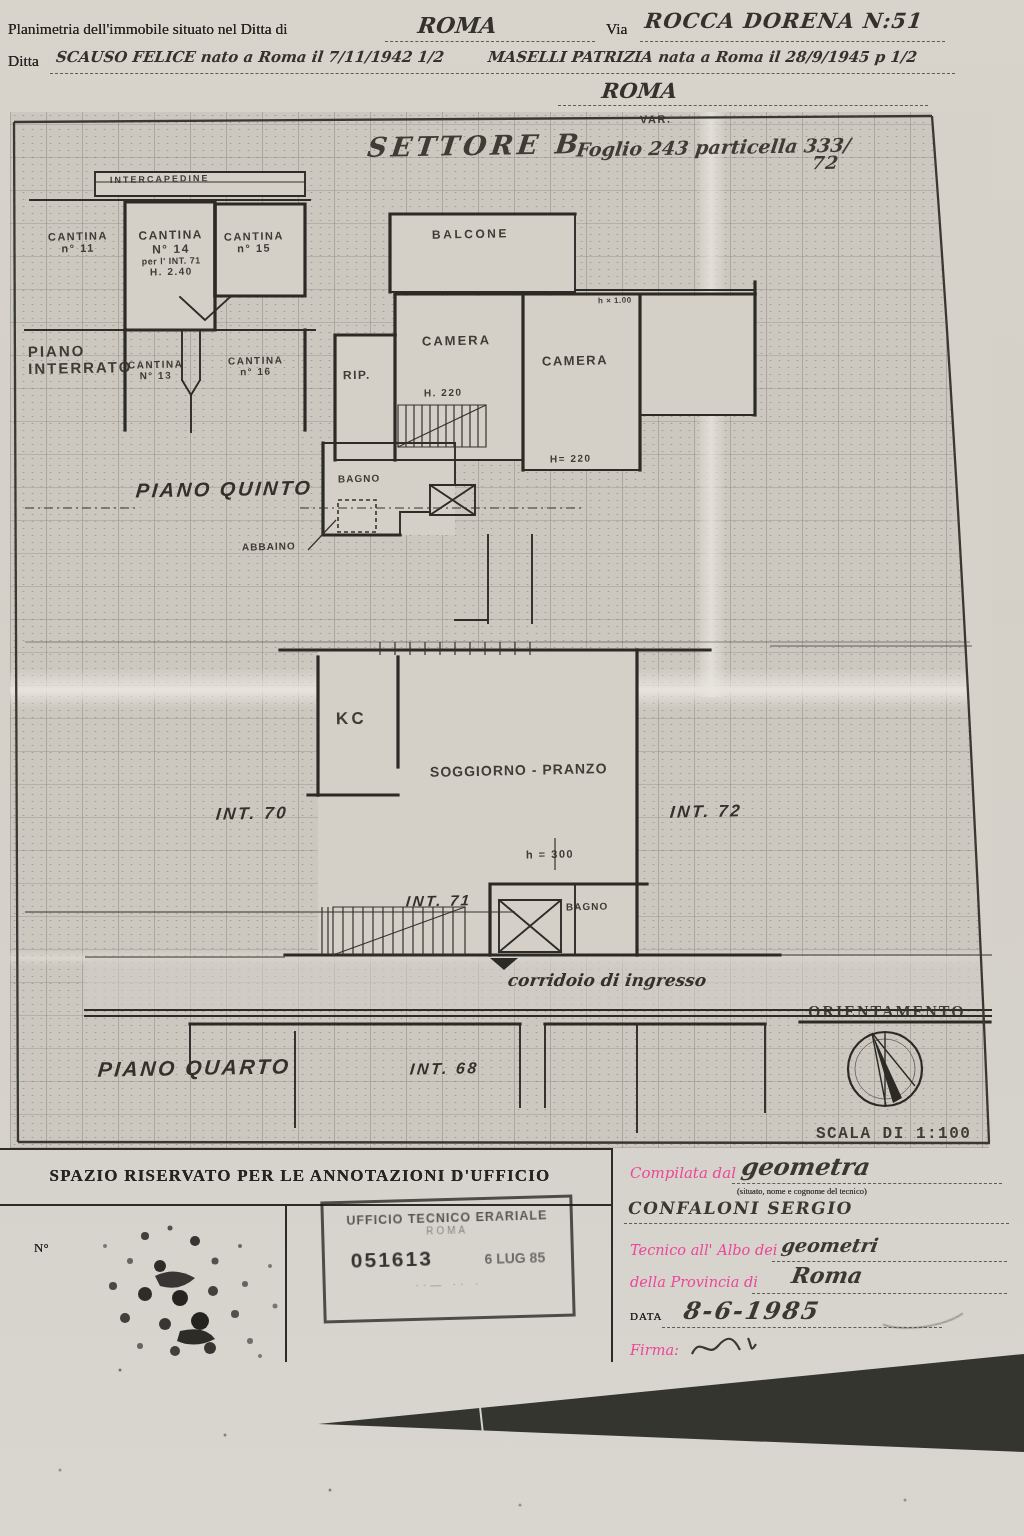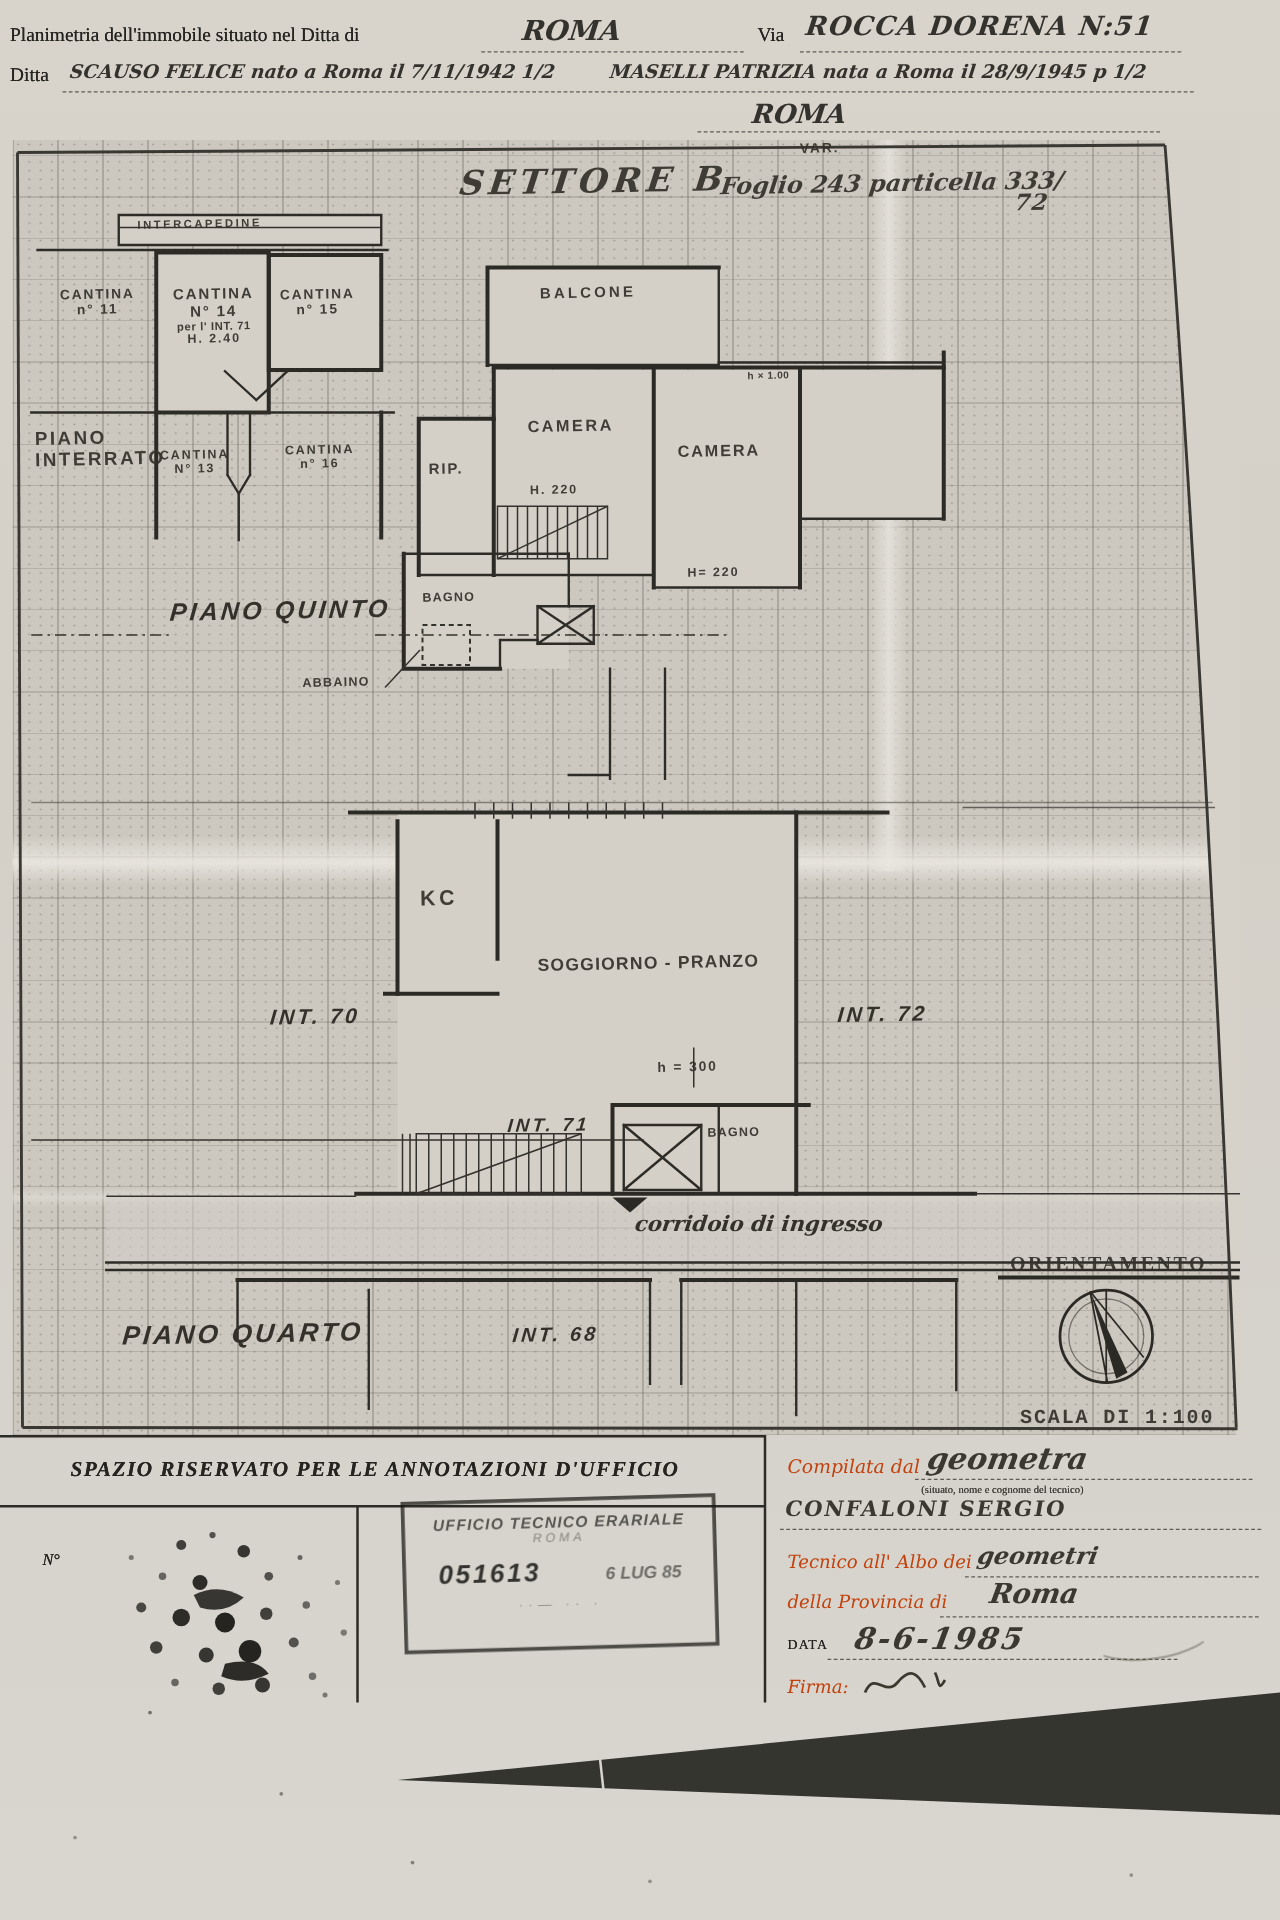--- a/index.html
+++ b/index.html
@@ -36,21 +36,21 @@
   .script{font-family:"DejaVu Serif",serif;font-style:italic;font-weight:700;transform:skewX(-8deg) rotate(-1deg);letter-spacing:1px;}
   .big-hand{font-family:"Liberation Sans",sans-serif;font-weight:700;font-style:italic;letter-spacing:2.5px;color:#33312a;transform:skewX(-6deg) rotate(-1deg);}
   
   .rule{position:absolute;background:#2c2b26;}
   .office-title{font-weight:700;letter-spacing:1.2px;font-size:17px;text-align:center;}
   .stamp{
     position:absolute;border:3px solid rgba(24,24,20,.72);color:rgba(24,24,20,.85);
     transform:rotate(-1.6deg);text-align:center;filter:blur(.3px);
     font-family:"Liberation Sans",sans-serif;
   }
-  .ink-note{font-family:"DejaVu Serif",serif;font-style:italic;color:#c2410c;}
+  .ink-note{font-family:"DejaVu Serif",serif;font-style:italic;color:#ec4899;}
   .sig-scribble{stroke:#3a382f;stroke-width:2.2px;fill:none;}
   .cursive-val{font-family:"DejaVu Serif",serif;font-style:italic;color:#3a3830;transform:skewX(-10deg);display:inline-block;}
   .faint-stamp{position:absolute;width:95px;height:34px;border:2px solid rgba(72,68,58,.0);
     border-bottom-color:rgba(72,68,58,.38);border-radius:50%;transform:rotate(-8deg);filter:blur(.6px);}
 </style>
 </head>
 <body>
 
 <div class="abs" style="left:0;top:0;width:1024px;height:112px;">
   <span class="abs printed" style="left:8px;top:20px;font-size:15.5px;">Planimetria dell'immobile situato nel Ditta di</span>
@@ -233,21 +233,21 @@
   <div class="big-hand abs" style="left:660px;top:690px;font-size:17px;">INT. 72</div>
   <div class="big-hand abs" style="left:396px;top:780px;font-size:15px;">INT. 71</div>
   <div class="plabel" style="left:556px;top:789px;font-size:10px;letter-spacing:1px;">BAGNO</div>
   <div class="abs hand" style="left:498px;top:858px;font-size:17px;font-weight:700;color:#33312a;">corridoio di ingresso</div>
   <div class="big-hand abs" style="left:88px;top:944px;font-size:21px;">PIANO QUARTO</div>
   <div class="big-hand abs" style="left:400px;top:948px;font-size:16px;">INT. 68</div>
   <div class="plabel" style="left:798px;top:891px;font-size:16px;letter-spacing:2px;transform:none;font-family:'Liberation Serif',serif;">ORIENTAMENTO</div>
   <div class="plabel" style="left:806px;top:999px;font-size:16px;letter-spacing:1.5px;transform:none;font-family:Liberation Mono, monospace;margin-top:14px;">SCALA DI 1:100</div>
 </div>
 
-<div class="abs" style="left:0;top:1148px;width:1024px;height:218px;font-style:italic;">
+<div class="abs" style="left:0;top:1148px;width:1024px;height:218px;">
   <div class="rule" style="left:0;top:0;width:612px;height:2px;"></div>
   <div class="rule" style="left:611px;top:0;width:2px;height:214px;"></div>
   <div class="rule" style="left:0;top:56px;width:612px;height:1.5px;"></div>
   <div class="rule" style="left:285px;top:57px;width:1.5px;height:157px;"></div>
 
   <div class="abs printed office-title" style="left:10px;top:18px;width:580px;">SPAZIO RISERVATO PER LE ANNOTAZIONI D'UFFICIO</div>
   <span class="abs printed" style="left:34px;top:92px;font-size:13px;">N°</span>
 
   <svg class="abs" style="left:85px;top:58px;" width="230" height="160" viewBox="0 0 230 160">
     <g fill="#1b1a17">

